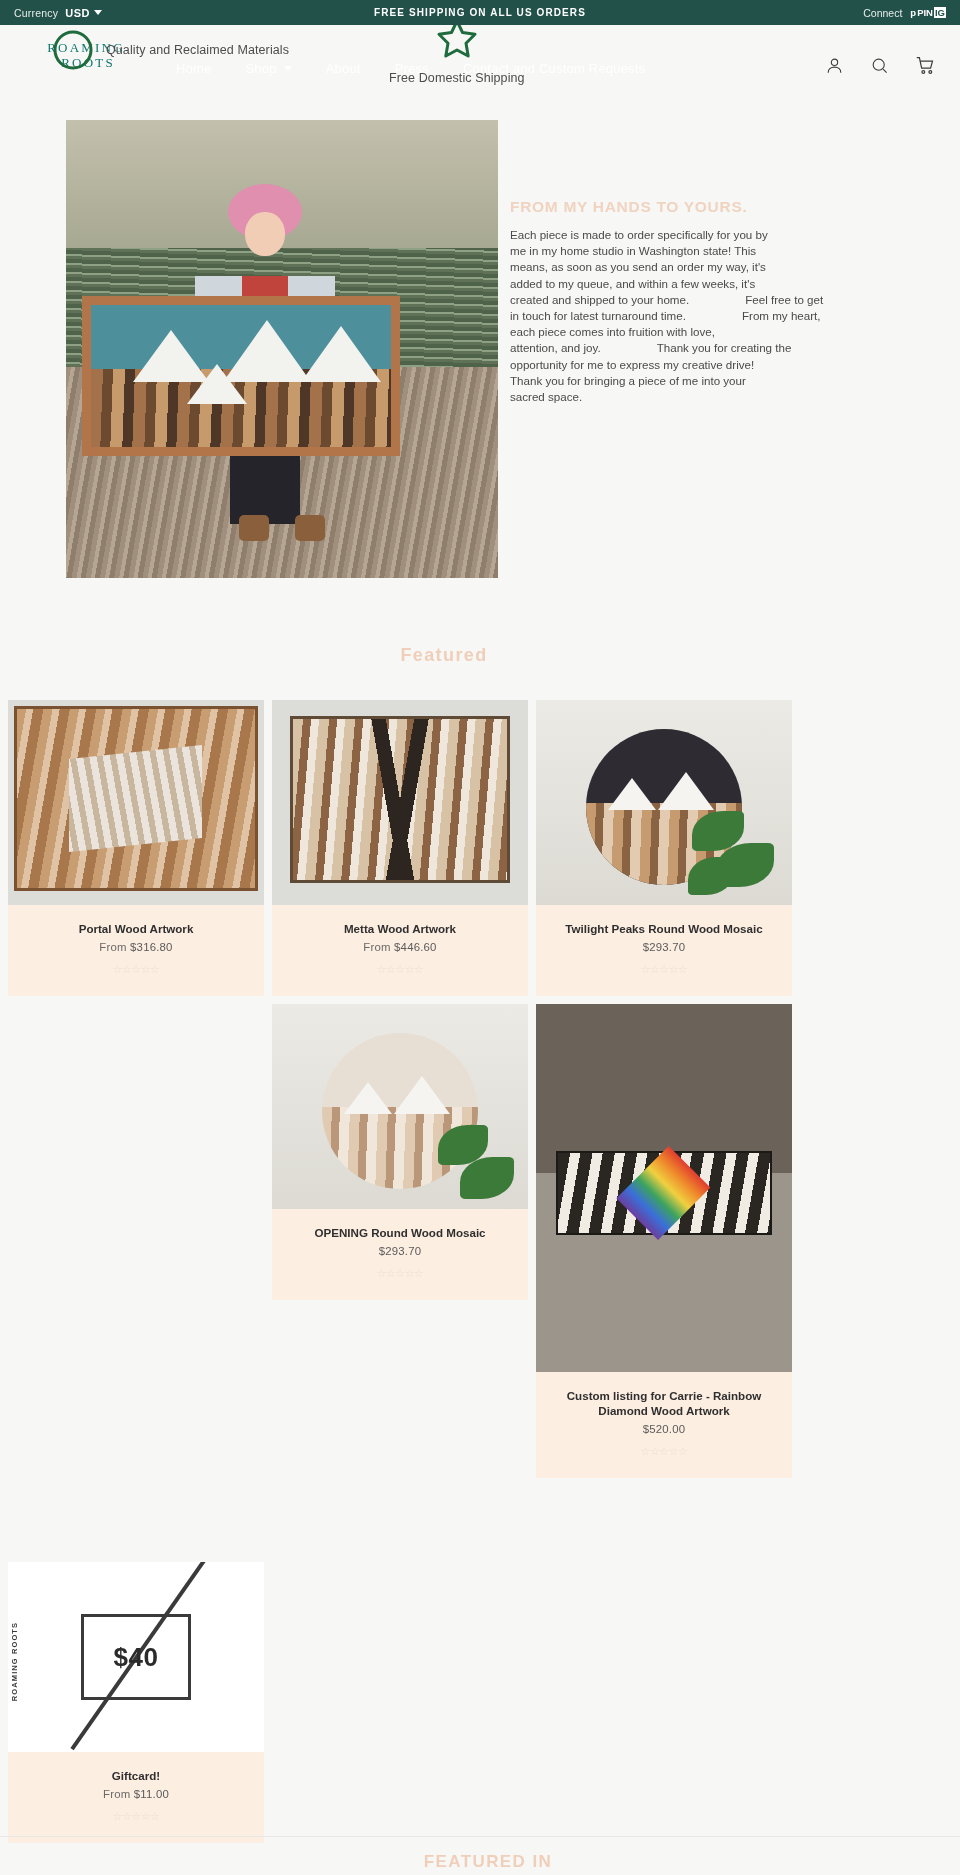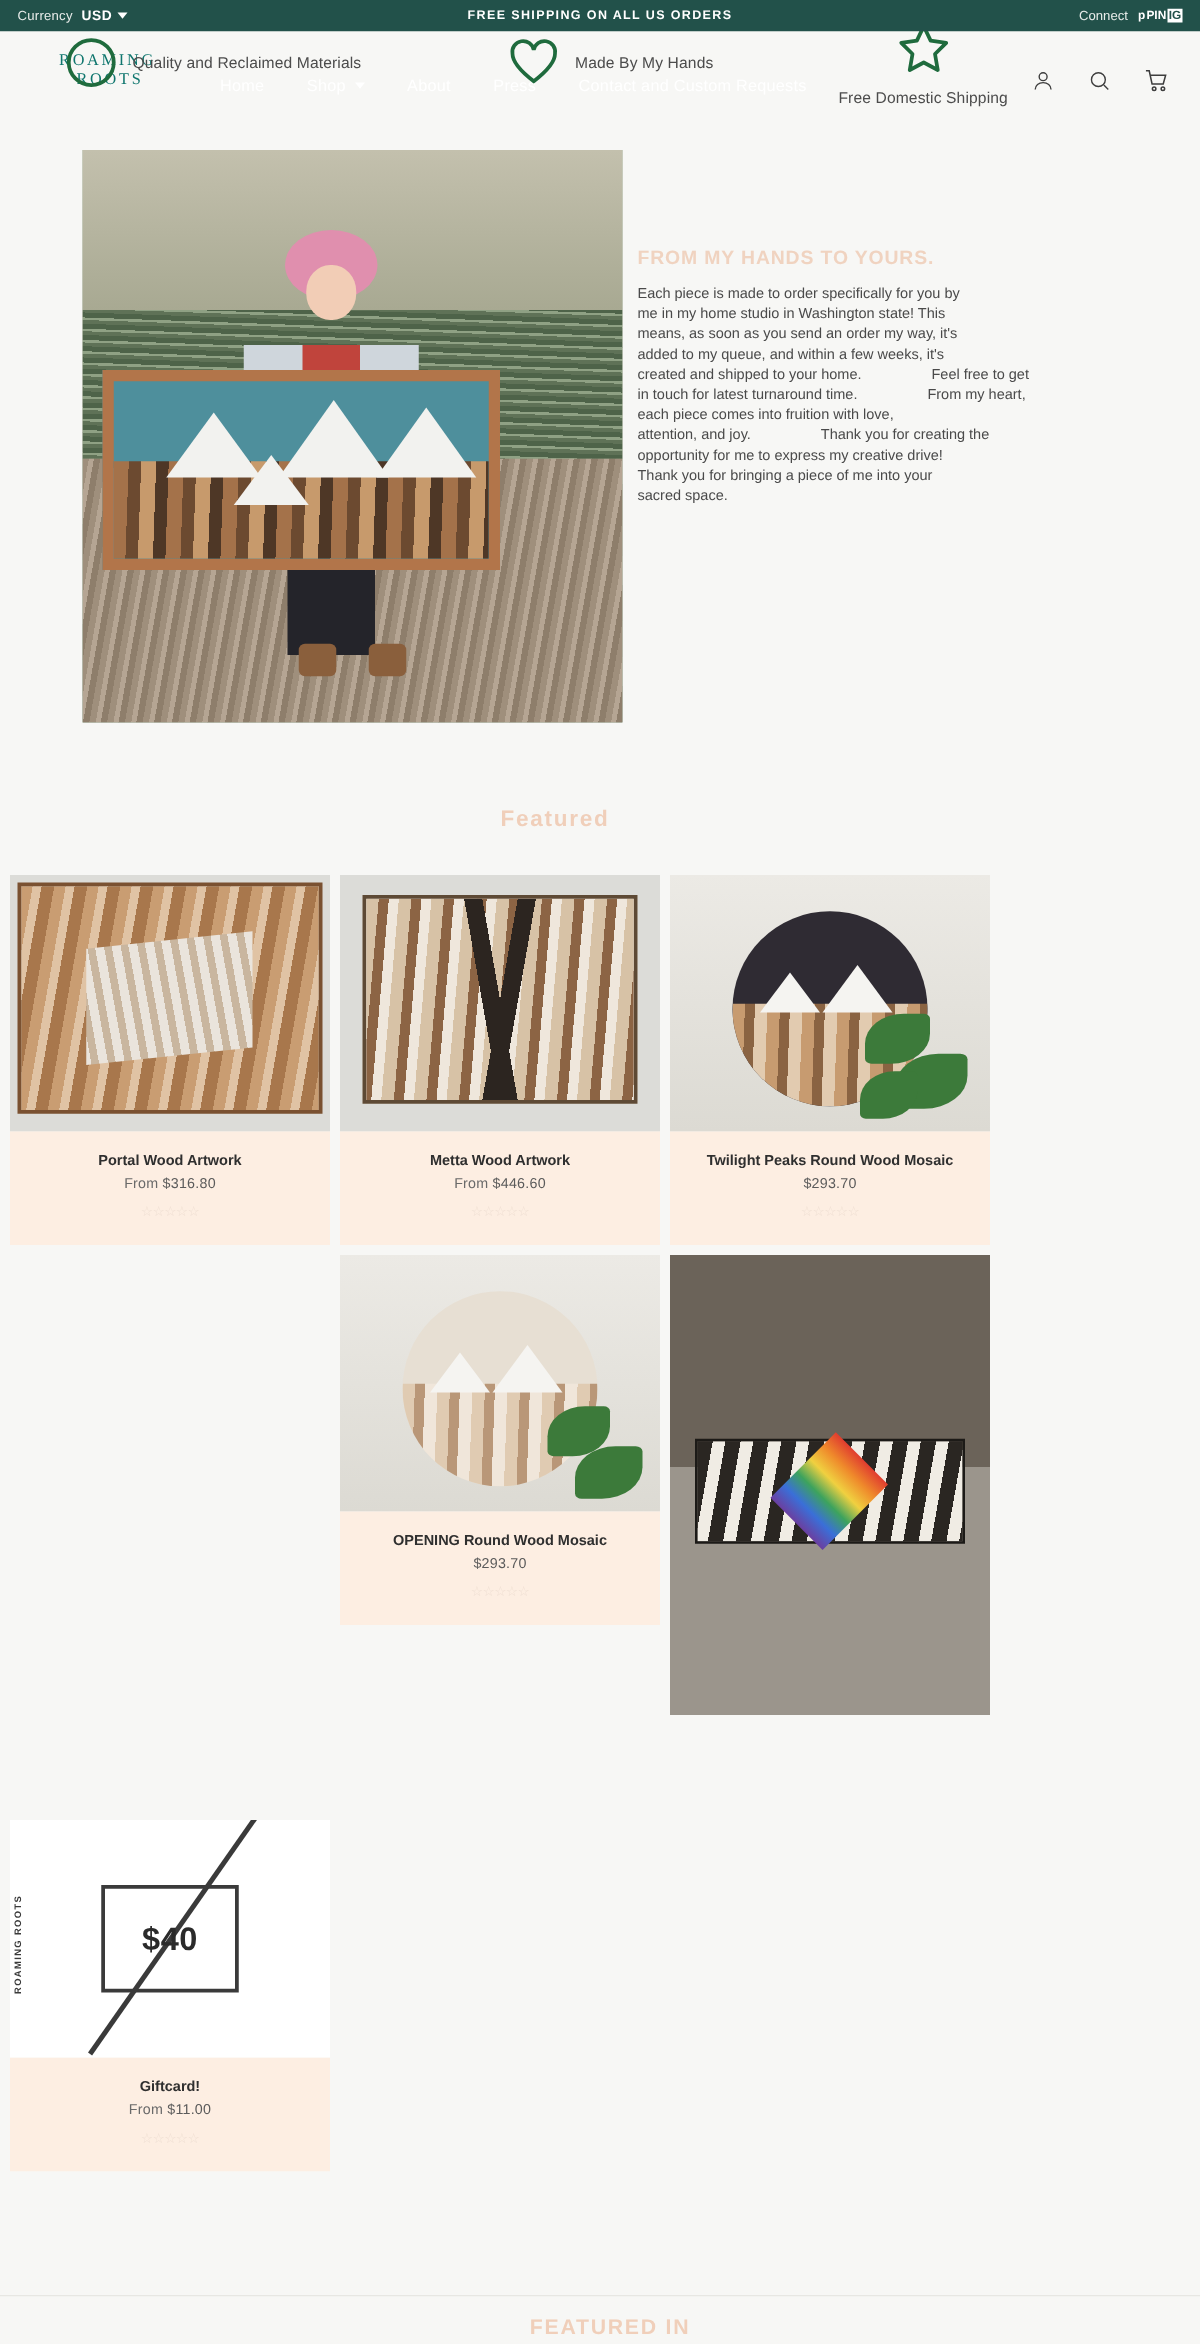--- a/index.html
+++ b/index.html
@@ -234,28 +234,20 @@
 
 <div class="badges">
   <div class="badge b1">
     <span>
       <svg width="46" height="46" viewBox="0 0 46 46">
           <circle cx="23" cy="23" r="18" fill="none" stroke="#1f6b3d" stroke-width="3"></circle>
         </svg>
     </span>
     <span class="badge-text">Quality and Reclaimed Materials</span>
   </div>
-  <div class="badge b2">
-    <span>
-      <svg width="46" height="46" viewBox="0 0 46 46">
-          <path d="M23 38 C10 28 6 21 6 16 A8 8 0 0 1 23 13 A8 8 0 0 1 40 16 C40 21 36 28 23 38 Z" fill="none" stroke="#1f6b3d" stroke-width="3"></path>
-        </svg>
-    </span>
-    <span class="badge-text">Made By My Hands</span>
-  </div>
   <div class="badge b3">
     <span>
       <svg width="46" height="46" viewBox="0 0 46 46">
           <path d="M23 6 L28.5 17.5 L41 19.3 L32 28.2 L34.2 41 L23 35 L11.8 41 L14 28.2 L5 19.3 L17.5 17.5 Z" fill="none" stroke="#1f6b3d" stroke-width="3" stroke-linejoin="round"></path>
         </svg>
     </span>
     <span class="badge-text">Free Domestic Shipping</span>
   </div>
 </div>
 
@@ -426,20 +418,27 @@
         </div>
         <div class="stars">☆☆☆☆☆</div>
       </div>
     </div>
 
     <div class="card">
       <div class="card-img" style="height:368px;">
         <div class="art-shop"></div>
         <div class="rainbow"></div>
       </div>
+      <div class="card-info">
+        <div class="card-title">Custom listing for Carrie - Rainbow Diamond Wood Artwork</div>
+        <div class="card-price">
+          <span>$520.00</span>
+        </div>
+        <div class="stars">☆☆☆☆☆</div>
+      </div>
     </div>
   </div>
 
   <div class="row" style="margin-top:76px;">
 
     <div class="card">
       <div class="card-img gift-card-img">
         <div class="gift-slash"></div>
         <div class="gift-box">
             <span class="gift-amount">$40</span>

